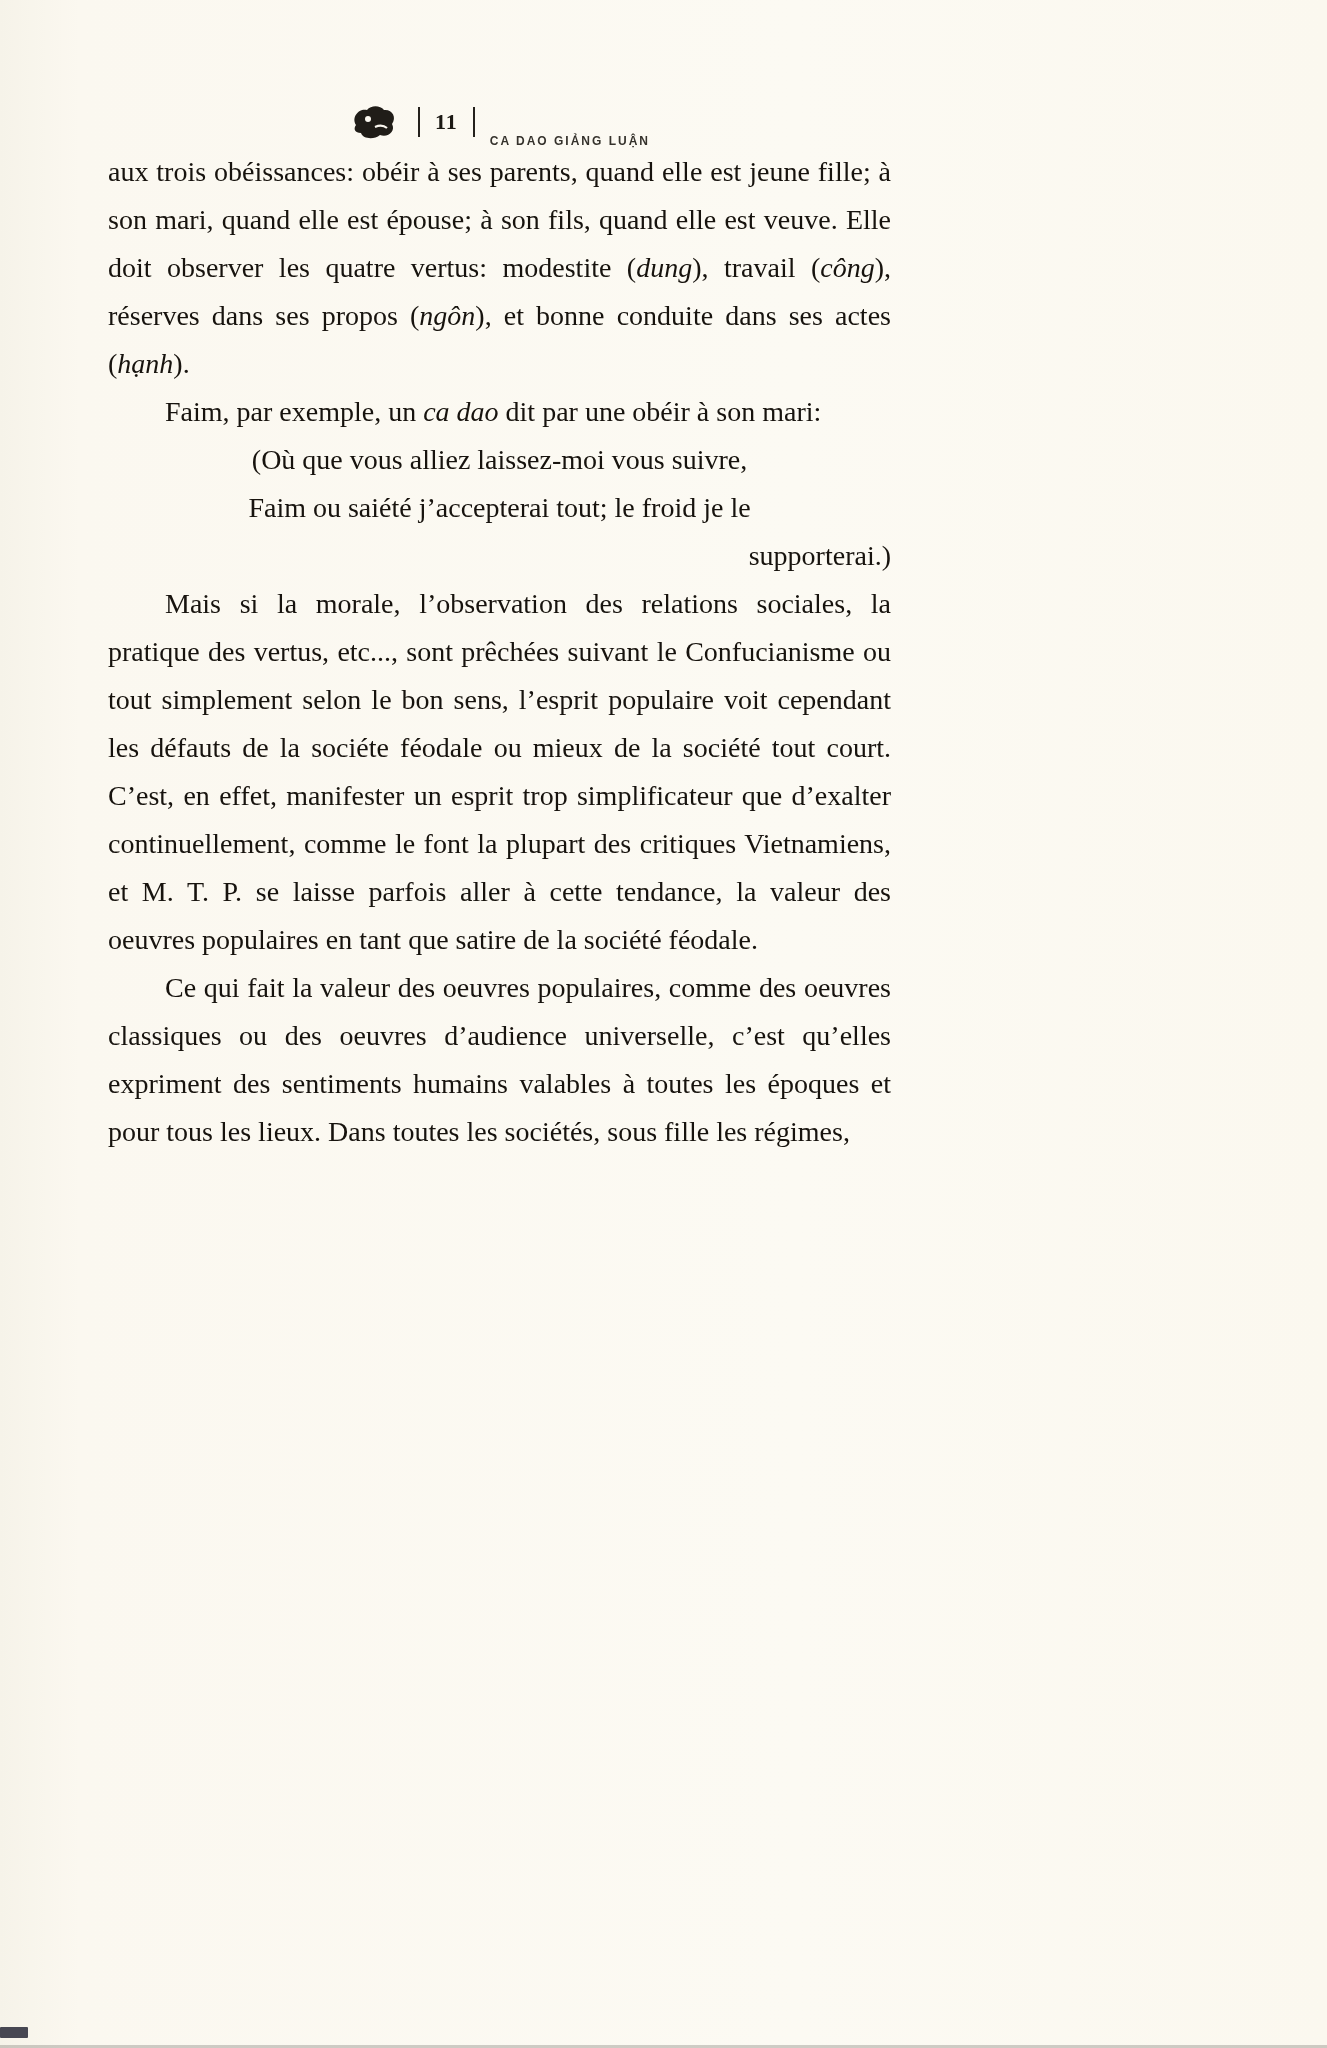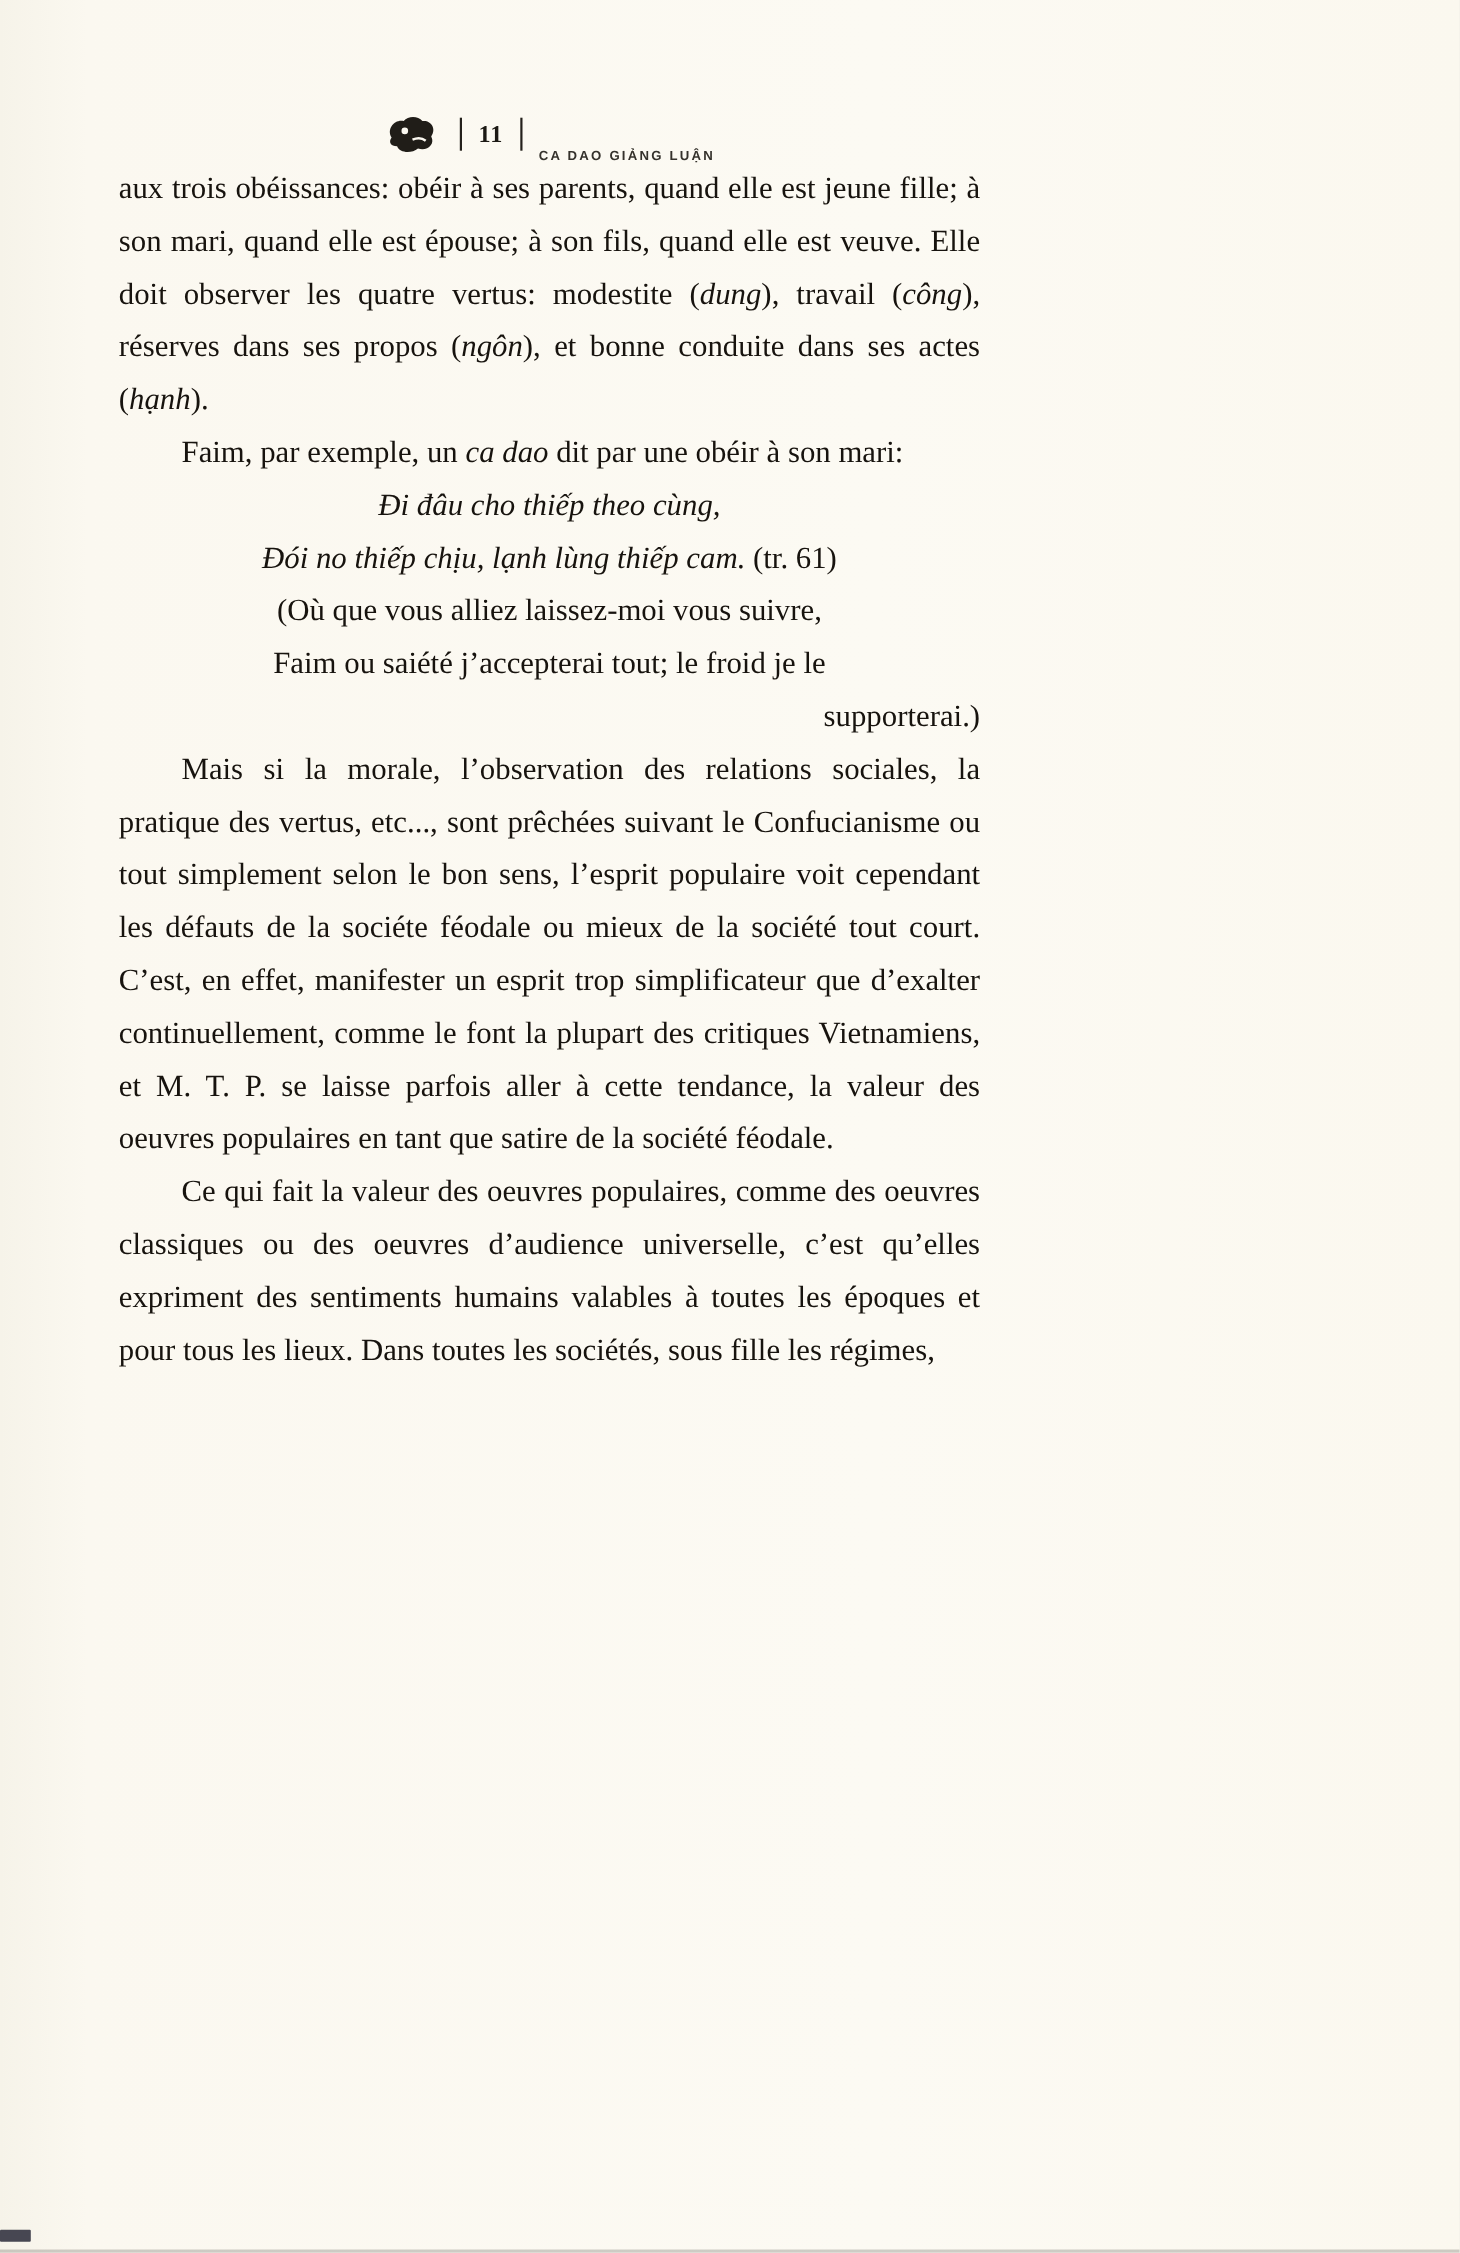--- a/index.html
+++ b/index.html
@@ -89,24 +89,20 @@
     <span class="hdr-bar"></span>
     <span class="book-title">CA DAO GIẢNG LUẬN</span>
   </header>
 
   <main class="text-block">
 
     <p class="para"><span>aux trois obéissances: obéir à ses parents, quand elle est jeune fille; à son mari, quand elle est épouse; à son fils, quand elle est veuve. Elle doit observer les quatre vertus: modestite (</span><i>dung</i><span>), travail (</span><i>công</i><span>), réserves dans ses propos (</span><i>ngôn</i><span>), et bonne conduite dans ses actes (</span><i>hạnh</i><span>).</span></p>
 
     <p class="para indent"><span>Faim, par exemple, un </span><i>ca dao</i><span> dit par une obéir à son mari:</span></p>
 
-    <div class="verse">
-      <p class="verse-line"><i>Đi đâu cho thiếp theo cùng,</i></p>
-      <p class="verse-line"><i>Đói no thiếp chịu, lạnh lùng thiếp cam.</i><span> (tr. 61)</span></p>
-    </div>
 
     <div class="translation">
       <p class="trans-line">(Où que vous alliez laissez-moi vous suivre,</p>
       <p class="trans-line">Faim ou saiété j’accepterai tout; le froid je le</p>
       <p class="trans-line align-right">supporterai.)</p>
     </div>
 
     <p class="para indent">Mais si la morale, l’observation des relations sociales, la pratique des vertus, etc..., sont prêchées suivant le Confucianisme ou tout simplement selon le bon sens, l’esprit populaire voit cependant les défauts de la sociéte féodale ou mieux de la société tout court. C’est, en effet, manifester un esprit trop simplificateur que d’exalter continuellement, comme le font la plupart des critiques Vietnamiens, et M. T. P. se laisse parfois aller à cette tendance, la valeur des oeuvres populaires en tant que satire de la société féodale.</p>
 
     <p class="para indent">Ce qui fait la valeur des oeuvres populaires, comme des oeuvres classiques ou des oeuvres d’audience universelle, c’est qu’elles expriment des sentiments humains valables à toutes les époques et pour tous les lieux. Dans toutes les sociétés, sous fille les régimes,</p>

